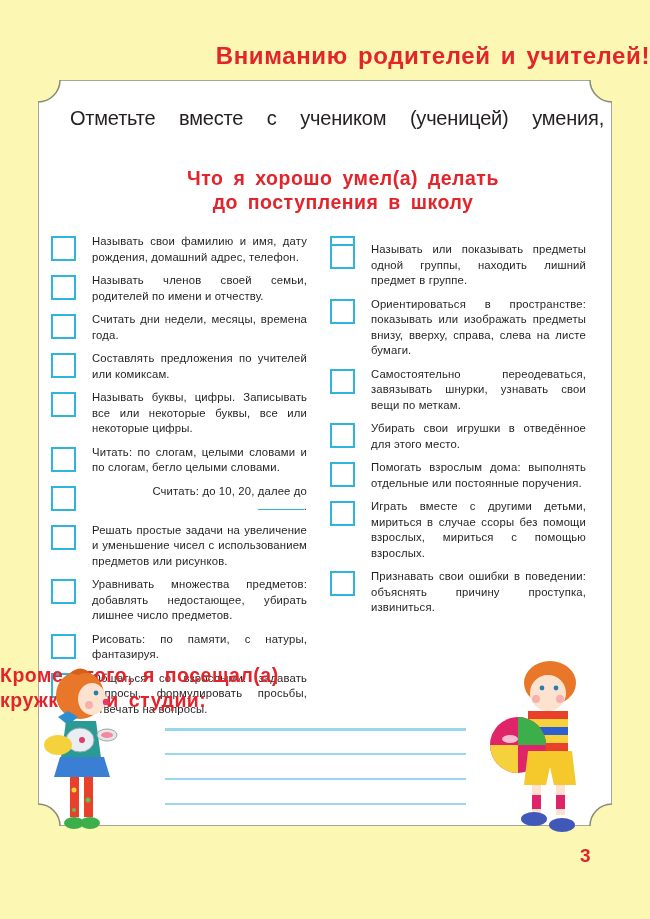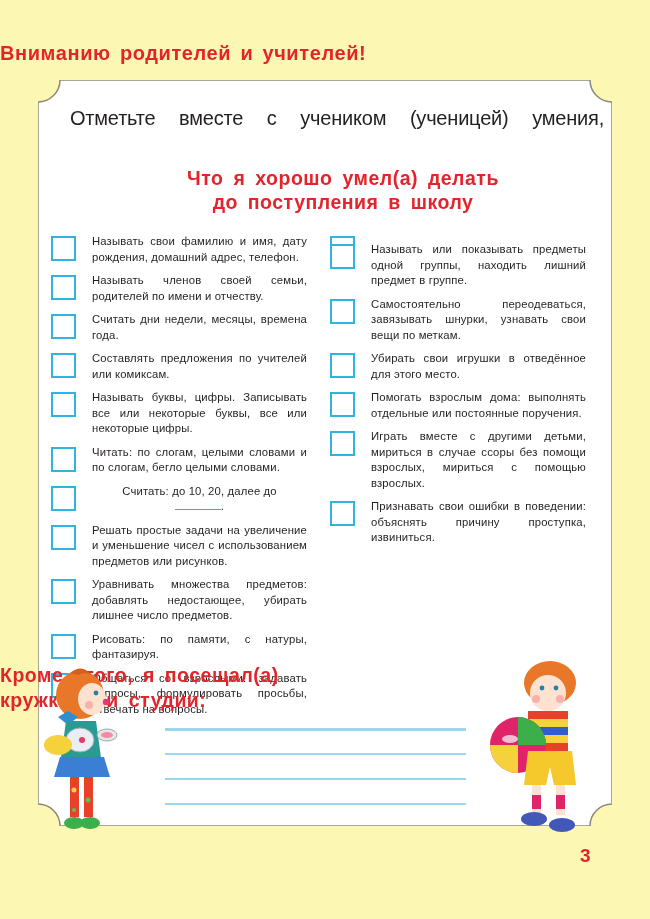--- a/index.html
+++ b/index.html
@@ -1,17 +1,17 @@
 <!DOCTYPE html>
 <html><head>
 <meta charset="utf-8">
 <style>
   html,body{margin:0;padding:0;}
   body{width:650px;height:919px;background:#fdf7b4;position:relative;overflow:hidden;font-family:"Liberation Sans","DejaVu Sans",sans-serif;}
-  .page-title{position:absolute;left:0;top:42px;width:650px;text-align:left;color:#e3242b;font-weight:bold;font-size:20px;letter-spacing:0.6px;word-spacing:3px;}
+  .page-title{position:absolute;left:0;top:42px;width:650px;text-align:right;color:#e3242b;font-weight:bold;font-size:24px;letter-spacing:0.6px;word-spacing:3px;}
   .card{position:absolute;left:38px;top:80px;width:574px;height:746px;}
   .card svg.frame{position:absolute;left:0;top:0;}
   .intro{position:absolute;left:50px;top:106px;width:534px;font-size:20px;line-height:25px;color:#231f20;text-align:justify;text-align-last:justify;letter-spacing:-0.2px;margin-left:20px;}
   .intro span{display:block;}
   .subtitle{position:absolute;left:0;top:166px;width:650px;text-align:center;color:#e3242b;font-weight:bold;font-size:19.5px;line-height:24px;letter-spacing:0.5px;word-spacing:4px;}
   .subtitle span{display:block;padding-left:36px;}
   .col{position:absolute;top:234px;width:256px;}
   .col.left{left:51px;}
   .col.right{left:330px;}
   .item{position:relative;padding-left:41px;margin-bottom:8px;font-size:11.3px;line-height:15.5px;color:#231f20;text-align:justify;letter-spacing:0.15px;}
@@ -64,21 +64,21 @@
   <div class="item">
       <span class="cb"></span>
       <span class="text">Называть буквы, цифры. Записывать все или некоторые буквы, все или некоторые цифры.</span>
     </div>
   <div class="item">
       <span class="cb"></span>
       <span class="text">Читать: по слогам, целыми словами и по слогам, бегло целыми словами.</span>
     </div>
   <div class="item">
       <span class="cb"></span>
-      <span class="text" style="text-align:center"><span>Считать: до 10, 20, далее до</span><br><span class="blank"></span><span>.</span></span>
+      <span class="text" style="text-align:right"><span>Считать: до 10, 20, далее до</span><br><span class="blank"></span><span>.</span></span>
     </div>
   <div class="item">
       <span class="cb"></span>
       <span class="text">Решать простые задачи на увеличение и уменьшение чисел с использованием предметов или рисунков.</span>
     </div>
   <div class="item">
       <span class="cb"></span>
       <span class="text">Уравнивать множества предметов: добавлять недостающее, убирать лишнее число предметов.</span>
     </div>
   <div class="item">
@@ -91,20 +91,24 @@
     </div>
 </div>
 
 <div class="col right">
   <div class="item">
       <span class="cb"></span>
     </div>
   <div class="item">
       <span class="cb"></span>
       <span class="text">Называть или показывать предметы одной группы, находить лишний предмет в группе.</span>
+    </div>
+  <div class="item">
+      <span class="cb"></span>
+      <span class="text">Ориентироваться в пространстве: показывать или изображать предметы внизу, вверху, справа, слева на листе бумаги.</span>
     </div>
   <div class="item">
       <span class="cb"></span>
       <span class="text">Самостоятельно переодеваться, завязывать шнурки, узнавать свои вещи по меткам.</span>
     </div>
   <div class="item">
       <span class="cb"></span>
       <span class="text">Убирать свои игрушки в отведённое для этого место.</span>
     </div>
   <div class="item">

